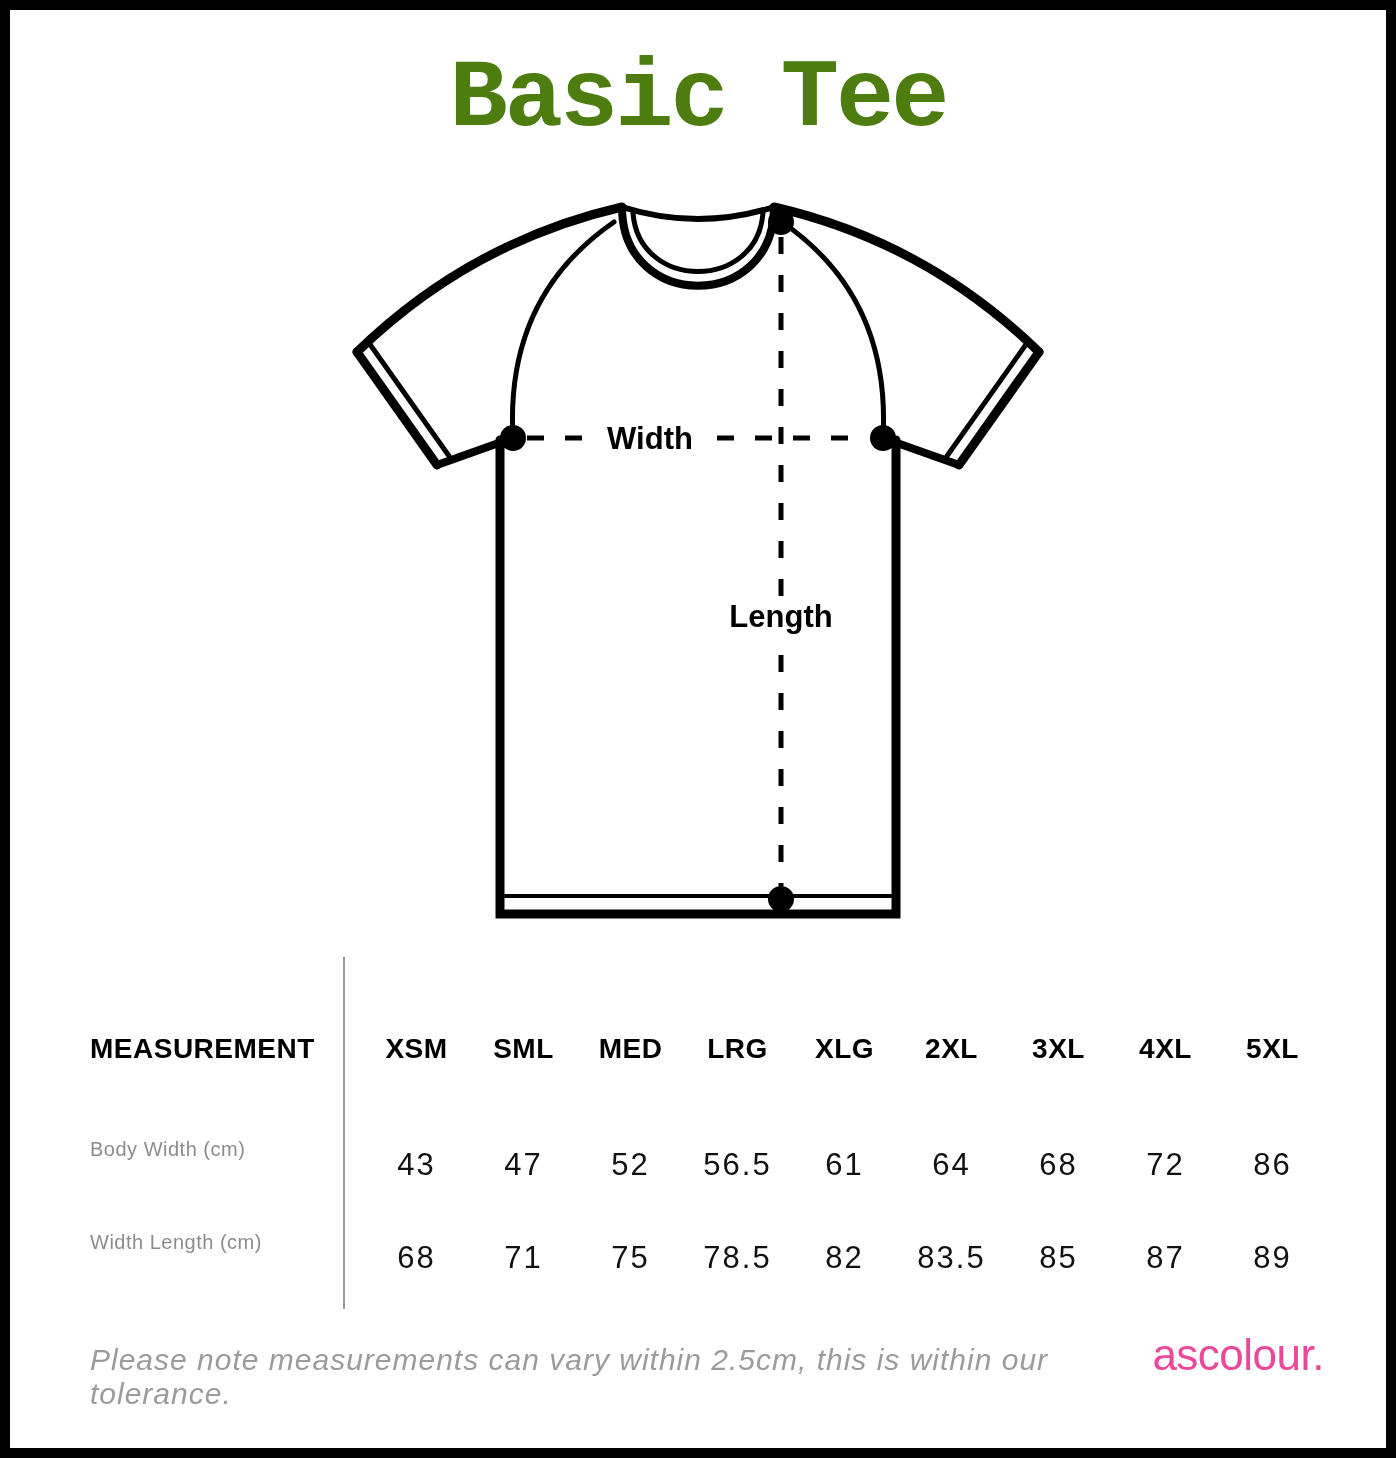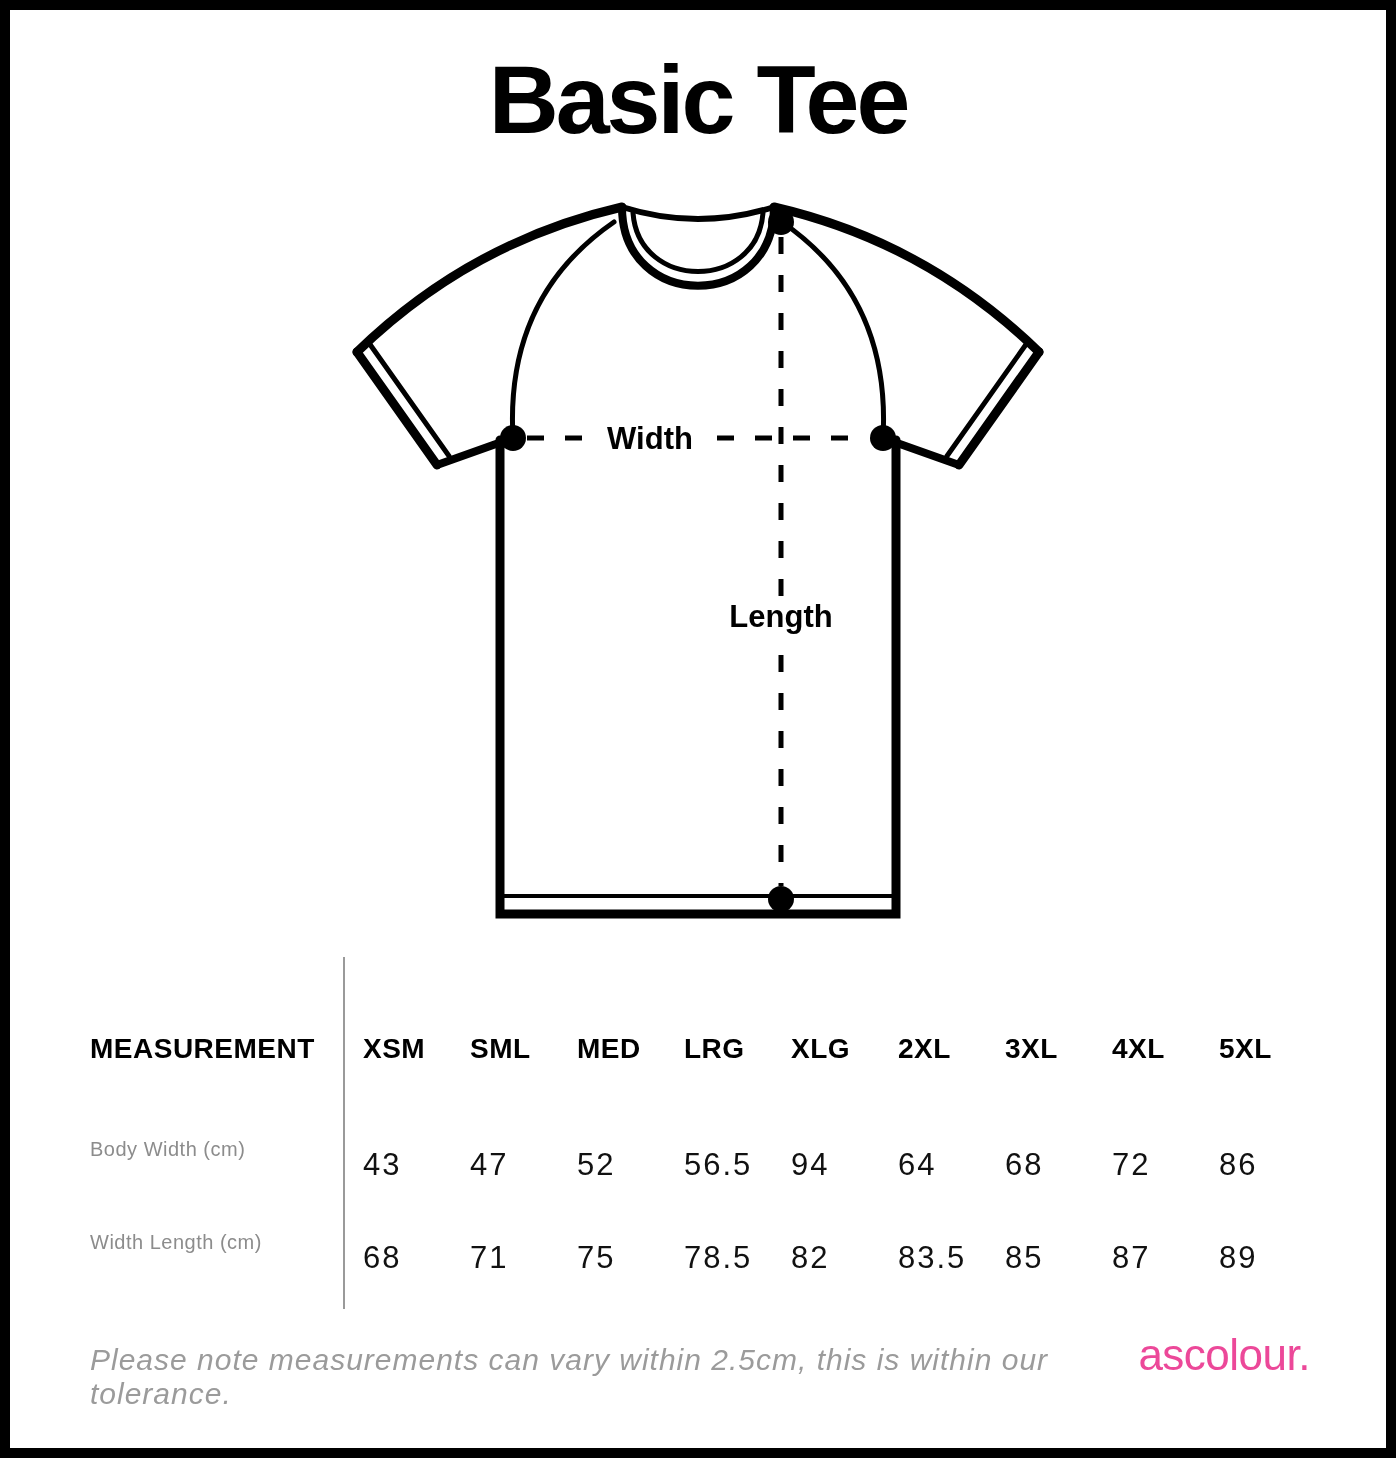--- a/index.html
+++ b/index.html
@@ -11,41 +11,42 @@
   }
   .frame {
     position:absolute; inset:0;
     border:10px solid #000;
     pointer-events:none; z-index:50;
   }
   .title {
     position:absolute; top:44px; left:0; width:100%;
     text-align:center;
     font-size:97px; font-weight:bold; letter-spacing:-3px;
-    color:#000000;
+    color:#4d7c0f;
+    font-family:Liberation Mono, monospace;
   }
   .shirt-svg { position:absolute; top:0; left:0; }
 
   
   .trow {
     position:absolute; left:90px; width:1236px; height:36px;
     display:grid; grid-template-columns:273px repeat(9,107px);
     align-items:center;
   }
-  .cell { white-space:nowrap; }
+  .cell { text-align:center; white-space:nowrap; }
   .cell.first { text-align:left; }
   .head { font-weight:bold; font-size:28px; letter-spacing:0.5px; color:#000;margin-top:8px; }
   .rowlabel { font-size:20px; color:#8c8c8c; letter-spacing:0.5px; }
   .val { font-size:31px; color:#111; letter-spacing:2px;margin-top:31px; }
   .divider {
     position:absolute; left:343px; top:957px;
     width:2px; height:352px; background:#9a9a9a;
   }
   .footer {
-    position:absolute; left:90px; right:86px; top:1330px;
+    position:absolute; left:90px; right:72px; top:1330px;
     display:flex; justify-content:center; align-items:baseline;
   }
   .note {
     font-style:italic; font-size:30px; color:#9b9b9b; letter-spacing:1px;
   }
   .brand {
     font-size:44px; color:#ec4899; letter-spacing:-0.5px;
   }
 </style>
 </head>
@@ -109,21 +110,21 @@
     <div class="cell head">4XL</div>
     <div class="cell head">5XL</div>
   </div>
 
   <div class="trow" style="top:1116px">
     <div class="cell first rowlabel">Body Width (cm)</div>
     <div class="cell val">43</div>
     <div class="cell val">47</div>
     <div class="cell val">52</div>
     <div class="cell val">56.5</div>
-    <div class="cell val">94</div>
+    <div class="cell val">61</div>
     <div class="cell val">64</div>
     <div class="cell val">68</div>
     <div class="cell val">72</div>
     <div class="cell val">86</div>
   </div>
 
   <div class="trow" style="top:1209px">
     <div class="cell first rowlabel">Width Length (cm)</div>
     <div class="cell val">68</div>
     <div class="cell val">71</div>

